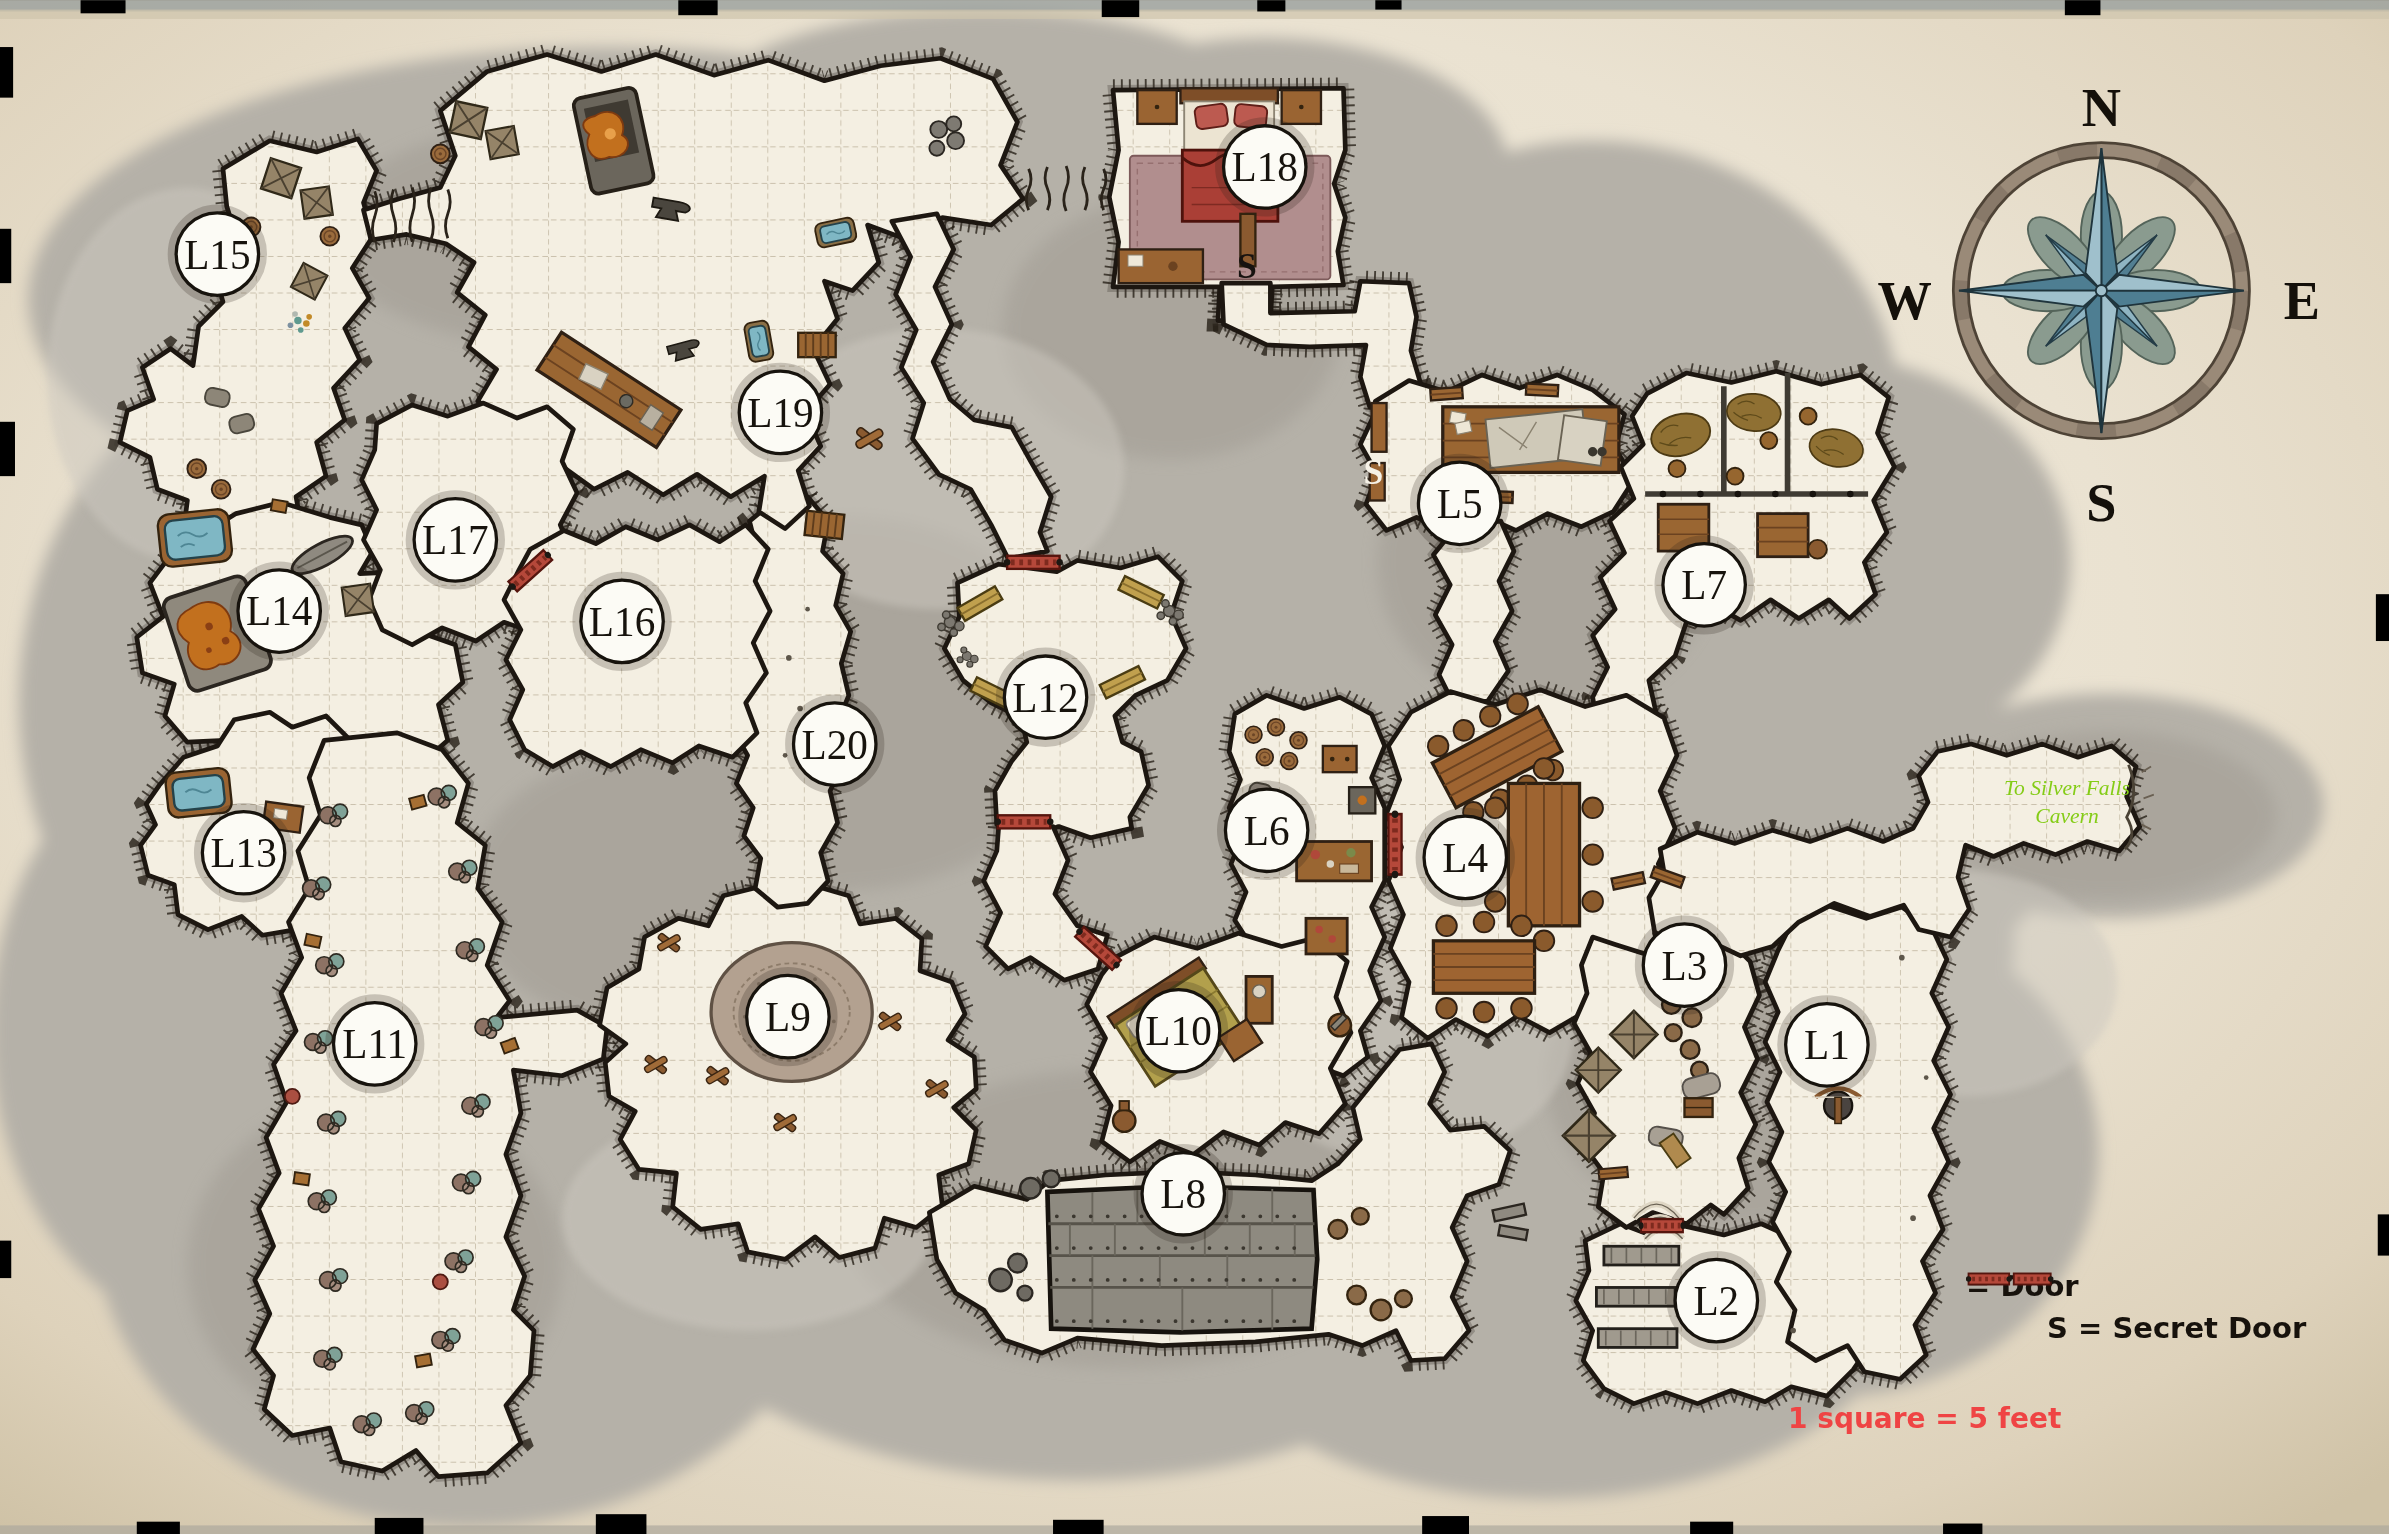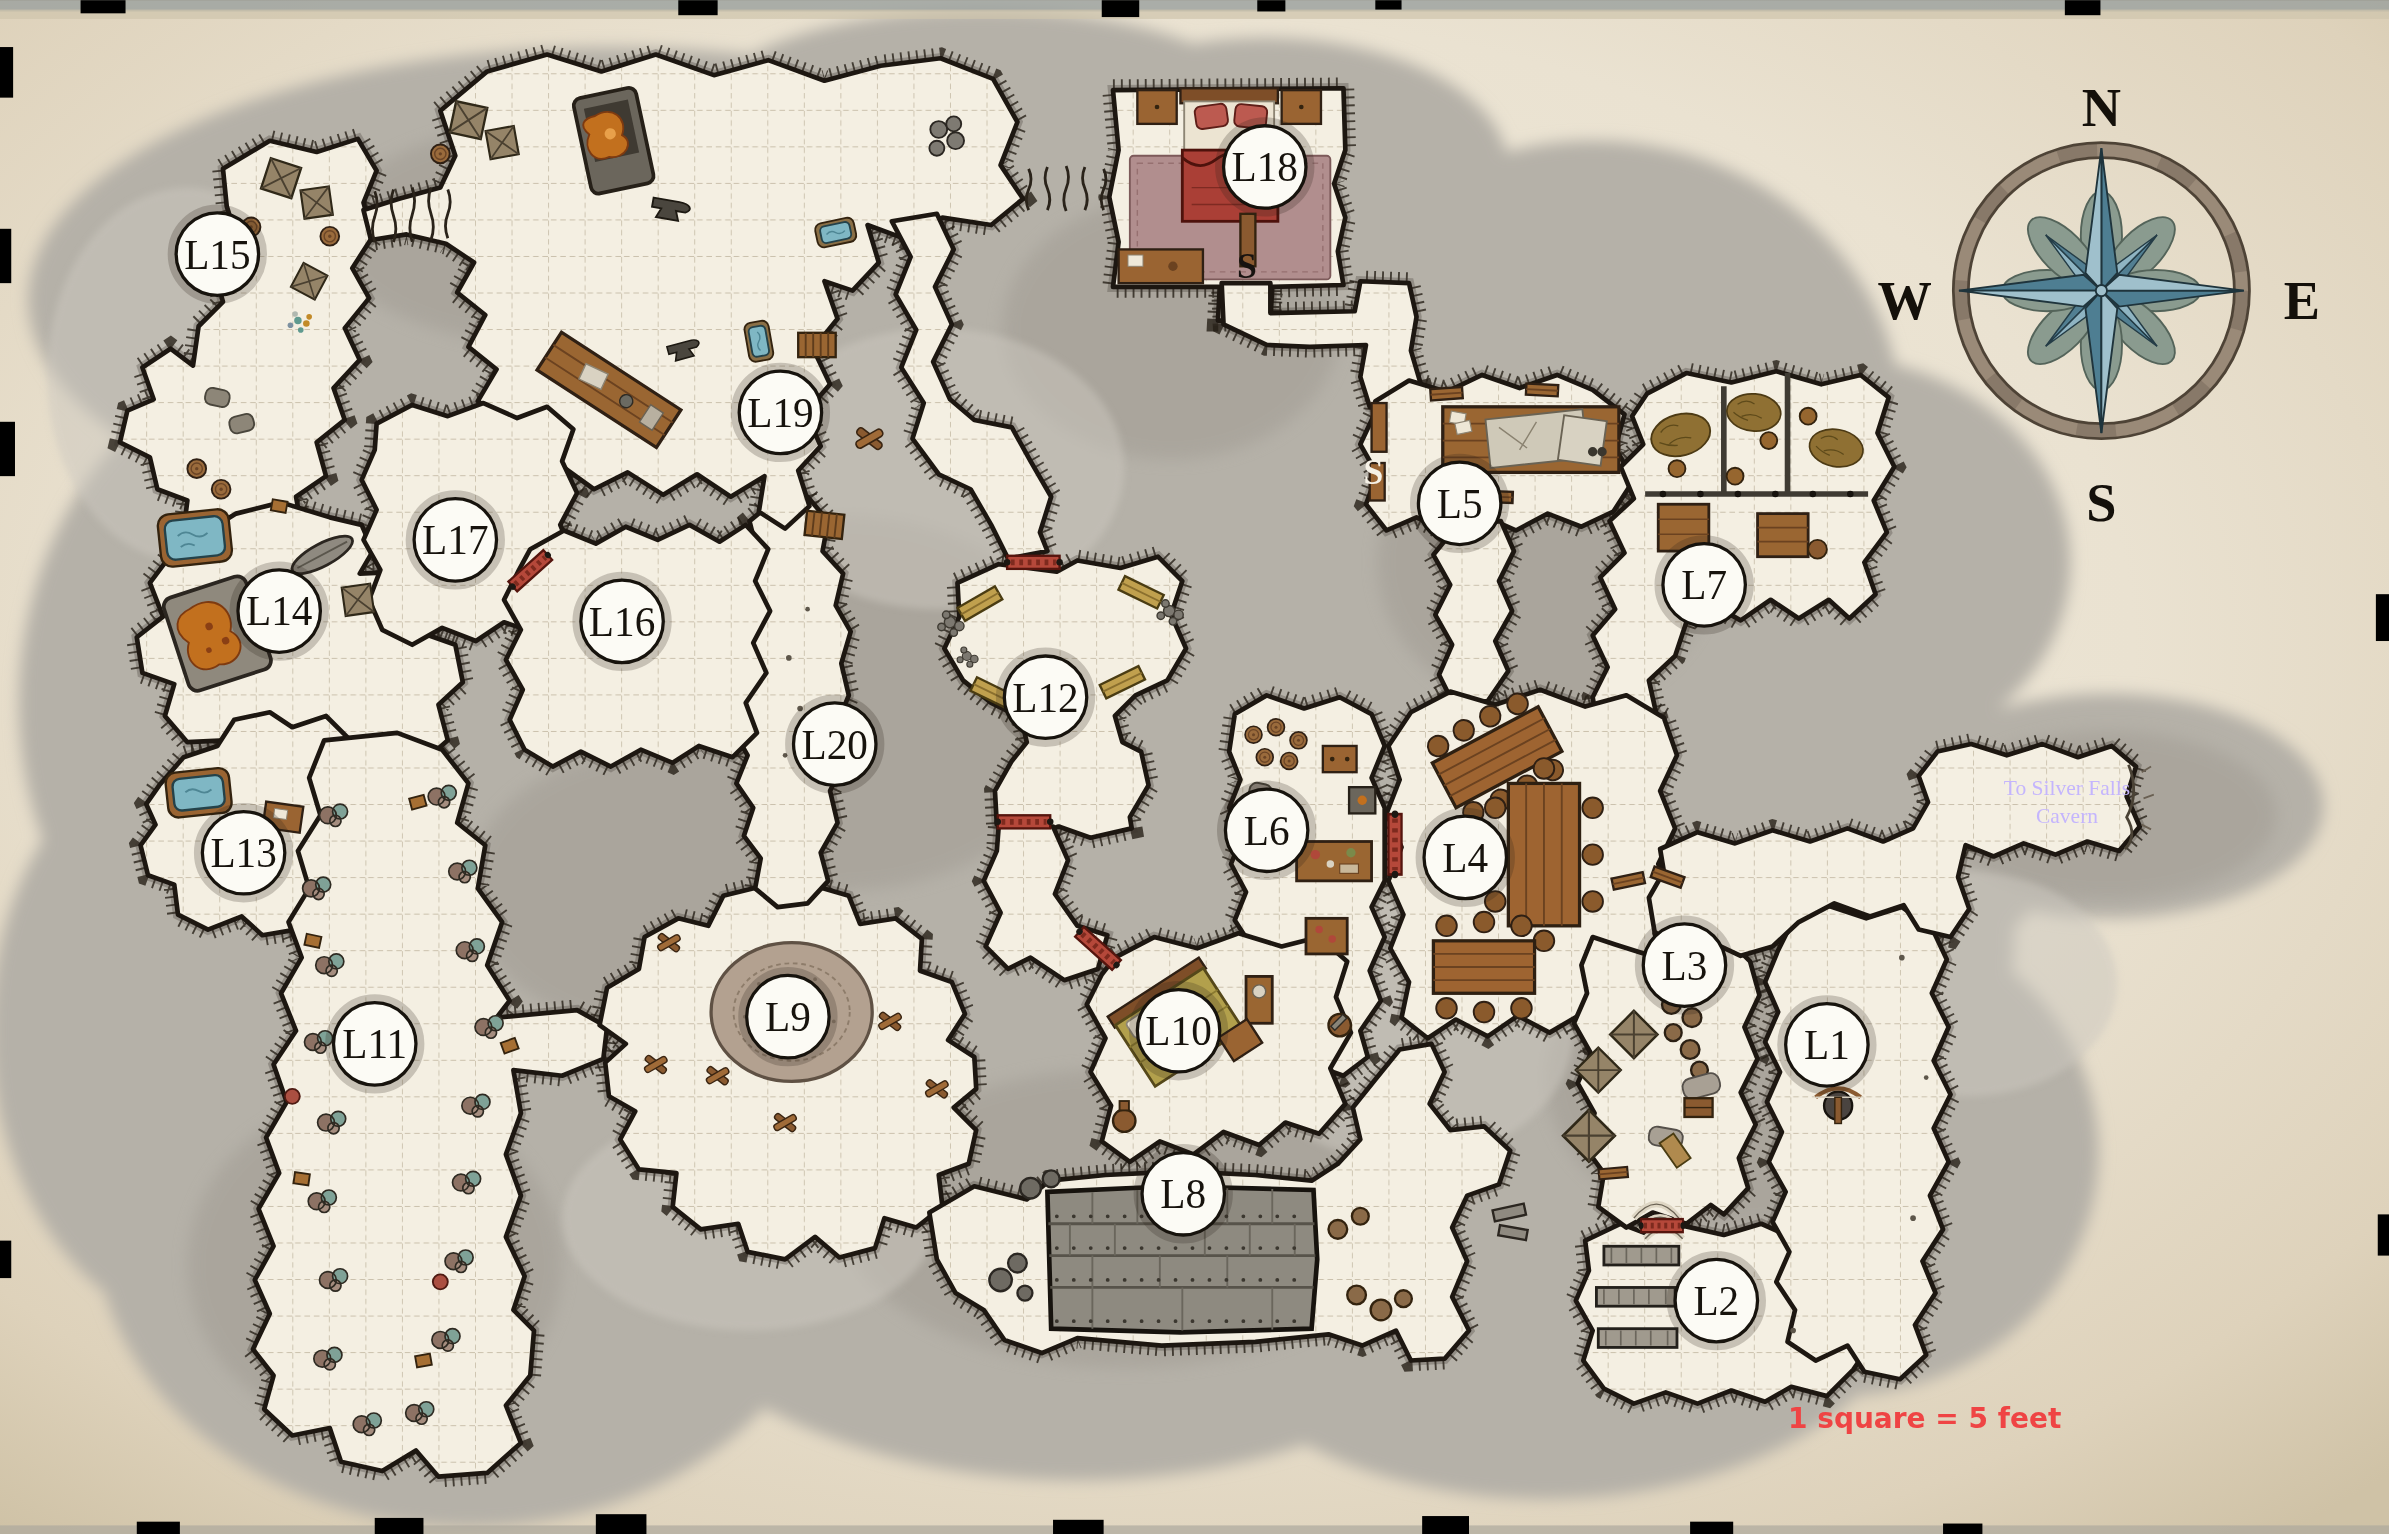--- a/index.html
+++ b/index.html
@@ -1,20 +1,20 @@
 <!DOCTYPE html>
 <html style="font-size:15px"><head>
 <meta charset="utf-8">
 <style>
   html,body{margin:0;padding:0;background:#05060a;}
   .stage{position:relative;width:2389px;height:1535px;overflow:hidden;background:#05060a;
          font-family:"Liberation Serif","DejaVu Serif",serif;}
   .stage svg{position:absolute;left:0;top:0;}
   .overlay{position:absolute;color:#1c160e;}
-  .exit-label{transform:translate(-50%,-50%);text-align:center;font-size:21.5px;line-height:1.3;color:#c4b5fd;}
+  .exit-label{transform:translate(-50%,-50%);text-align:center;font-size:21.5px;line-height:1.3;color:#84cc16;font-style:italic;}
   .legend{font-family:"DejaVu Sans","Liberation Sans",sans-serif;font-size:29px;font-weight:600;color:#17120c;}
   .legend-row{display:flex;align-items:center;gap:13px;height:37px;}
   .legend-row.secret{margin-top:5.6px;margin-left:81px;}
   .scale-note{font-family:"DejaVu Sans","Liberation Sans",sans-serif;font-size:28px;font-weight:600;color:#ef4444;}
   .fur use{fill:none;stroke:#241d14;stroke-width:23;stroke-dasharray:2 6.5;opacity:.78;}
   .wallglow use{fill:none;stroke:#3a332a;stroke-width:11;opacity:.28;}
   .room use{fill:url(#grid);stroke:#1d1711;stroke-width:5;stroke-linejoin:round;}
   .marker .halo{fill:none;stroke:rgba(40,33,24,.22);stroke-width:8;}
   .marker .disc{fill:#fcfbf5;stroke:#17130d;stroke-width:3.5;}
   .marker text{font-family:"Liberation Serif","DejaVu Serif",serif;font-size:44px;fill:#17130d;text-anchor:middle;}
@@ -889,17 +889,38 @@
           <rect x="2538" y="1296" width="12" height="44"></rect>
   </g>
 </g>
 </svg>
 
 <div class="overlay exit-label" style="left:2067px;top:803px;">
   <div>To Silver Falls</div>
   <div>Cavern</div>
 </div>
 
+<div class="overlay legend" style="left:1966px;top:1267px;">
+  <div class="legend-row">
+    <svg width="90" height="24" viewBox="0 0 96 26">
+      <g transform="translate(24,13)">
+            <rect x="-22" y="-6" width="44" height="12" fill="#b5483a" stroke="#55150e" stroke-width="2"></rect>
+            <line x1="-18" y1="0" x2="18" y2="0" stroke="#7e2a1e" stroke-width="5" stroke-dasharray="3 4"></line>
+            <circle cx="-22" r="3" fill="#1c1813"></circle>
+            <circle cx="22" r="3" fill="#1c1813"></circle>
+          </g>
+      <g transform="translate(71,13)">
+            <rect x="-20" y="-6" width="40" height="12" fill="#b5483a" stroke="#55150e" stroke-width="2"></rect>
+            <line x1="-16" y1="0" x2="16" y2="0" stroke="#7e2a1e" stroke-width="5" stroke-dasharray="3 4"></line>
+            <circle cx="20" r="3" fill="#1c1813"></circle>
+          </g>
+    </svg>
+    <span>= Door</span>
+  </div>
+  <div class="legend-row secret">
+    <span>S = Secret Door</span>
+  </div>
+</div>
 
 <div class="overlay scale-note" style="left:1788px;top:1402px;">1 square = 5 feet</div>
 
 </div>
 
 
 </body></html>

